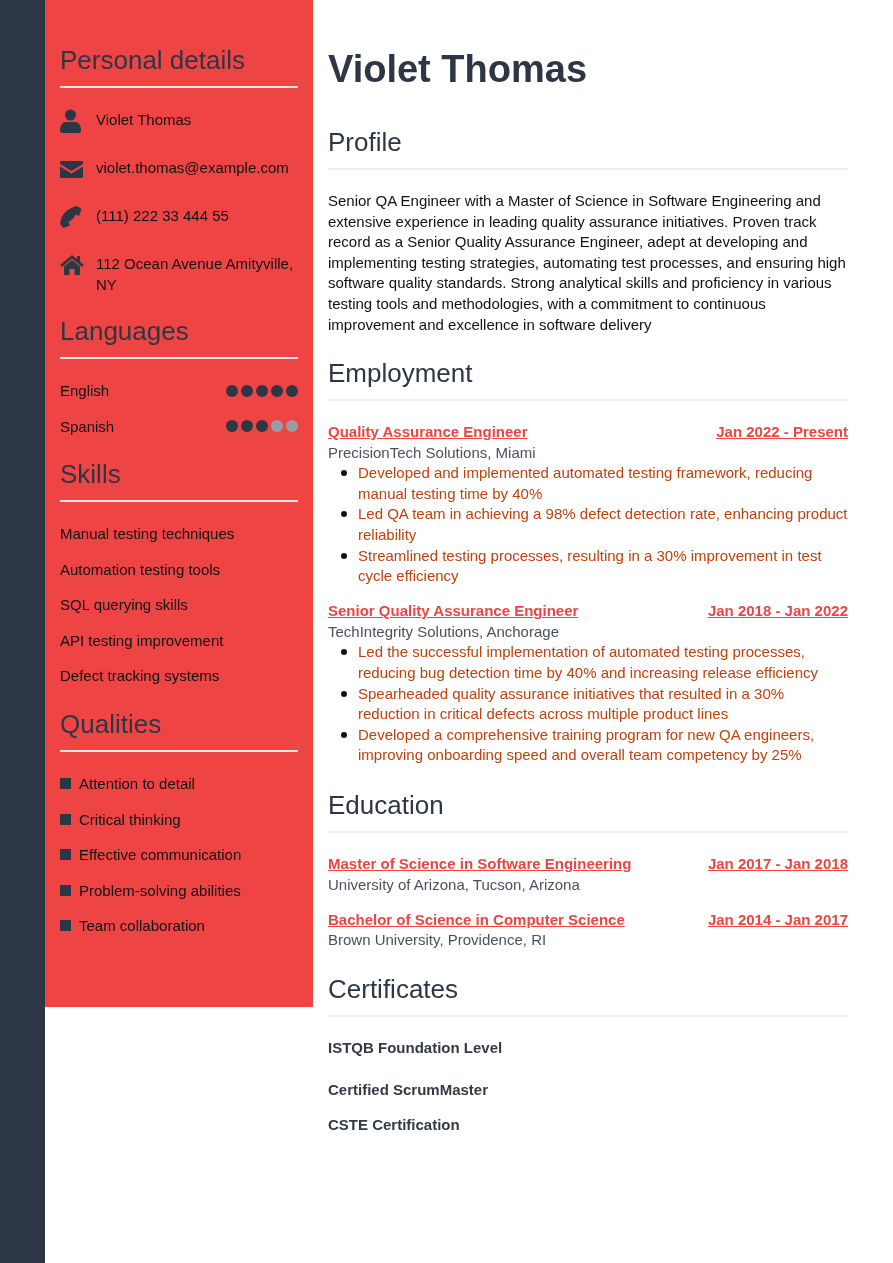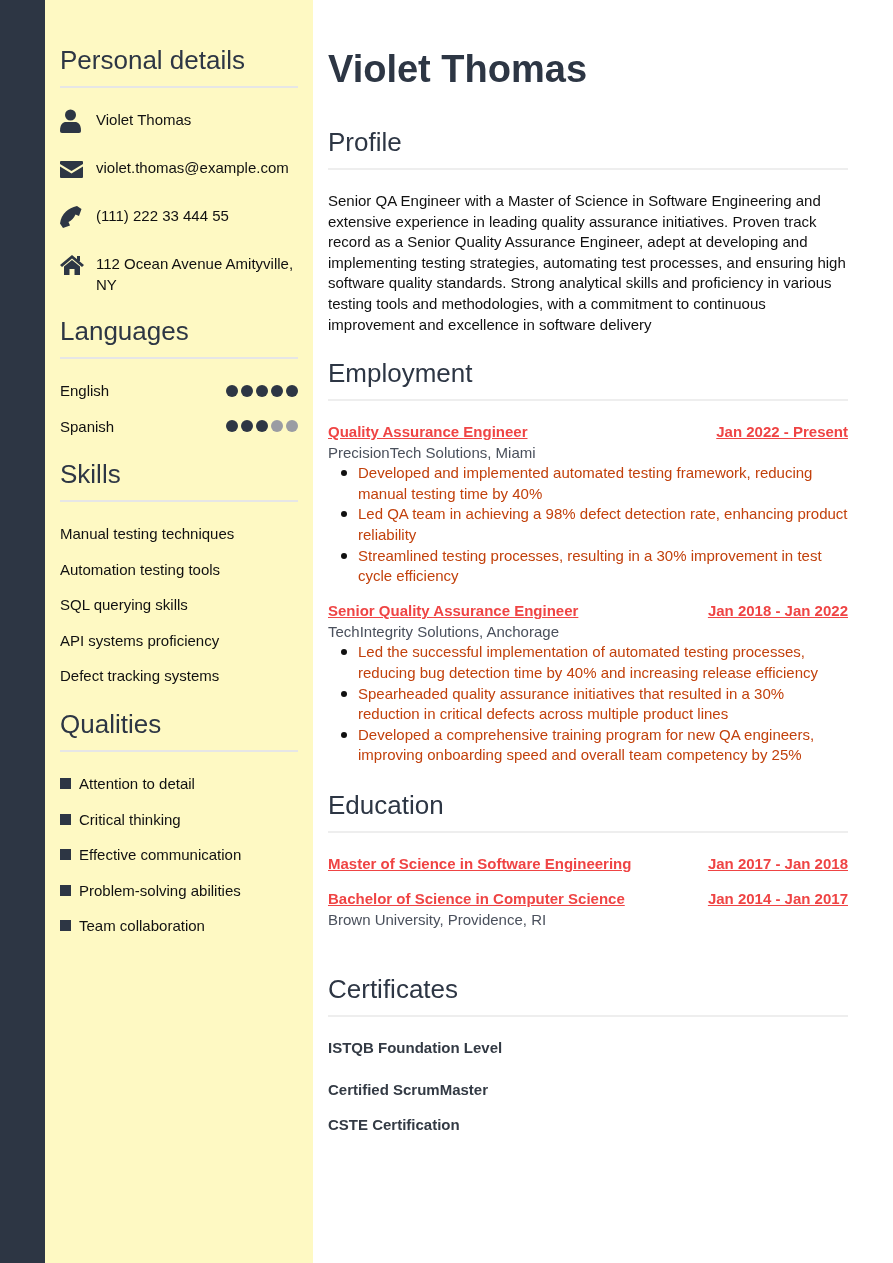--- a/index.html
+++ b/index.html
@@ -1,20 +1,20 @@
 <!DOCTYPE html>
 <html><head>
 <meta charset="utf-8">
 <style>
   * { box-sizing: border-box; margin: 0; padding: 0; }
   html, body { width: 893px; height: 1263px; background: #ffffff; overflow: hidden; }
   body { font-family: "Liberation Sans", sans-serif; color: #111; position: relative; }
 
   .strip { position: absolute; left: 0; top: 0; width: 45px; height: 1263px; background: #2d3644; }
-  .sidebar { position: absolute; left: 45px; top: 0; width: 268px; height: 1263px; background: #fef9c3; padding: 0 15px; }
+  .sidebar { position: absolute; left: 45px; top: 0; width: 268px; height: 1007px; background: #ef4444; padding: 0 15px; }
   .main { position: absolute; left: 328px; top: 0; width: 520px; }
 
   .side-h { font-size: 26px; color: #2d3644; font-weight: normal; padding-bottom: 10px; border-bottom: 2px solid #e6e6e6; }
   .sec-personal { position: absolute; top: 45px; left: 15px; right: 15px; }
   .sec-lang { position: absolute; top: 316px; left: 15px; right: 15px; }
   .sec-skills { position: absolute; top: 459px; left: 15px; right: 15px; }
   .sec-qual { position: absolute; top: 709px; left: 15px; right: 15px; }
 
   .pd-row { display: flex; align-items: flex-start; font-size: 15px; color: #111; line-height: 21px; }
   .pd-icon { width: 36px; flex: 0 0 36px; height: 24px; display: flex; align-items: center; }
@@ -113,21 +113,21 @@
         </div>
       </div>
   </section>
 
   <section class="sec-skills">
     <h2 class="side-h">Skills</h2>
     <div style="margin-top:21px">
       <div class="skill">Manual testing techniques</div>
       <div class="skill" style="margin-top:14.5px">Automation testing tools</div>
       <div class="skill" style="margin-top:14.5px">SQL querying skills</div>
-      <div class="skill" style="margin-top:14.5px">API systems proficiency</div>
+      <div class="skill" style="margin-top:14.5px">API testing improvement</div>
       <div class="skill" style="margin-top:14.5px">Defect tracking systems</div>
     </div>
   </section>
 
   <section class="sec-qual">
     <h2 class="side-h">Qualities</h2>
     <div style="margin-top:21px">
       <div class="qual">
           <span class="sq"></span>
           <span>Attention to detail</span>
@@ -191,20 +191,21 @@
   </section>
 
   <section class="blk" style="top:790px">
     <h2 class="main-h">Education</h2>
     <div style="margin-top:21px">
       <div>
         <div class="job-head">
             <span>Master of Science in Software Engineering</span>
             <span>Jan 2017 - Jan 2018</span>
           </div>
+        <div class="job-sub">University of Arizona, Tucson, Arizona</div>
       </div>
       <div style="margin-top:14.5px">
         <div class="job-head">
             <span>Bachelor of Science in Computer Science</span>
             <span>Jan 2014 - Jan 2017</span>
           </div>
         <div class="job-sub">Brown University, Providence, RI</div>
       </div>
     </div>
   </section>

